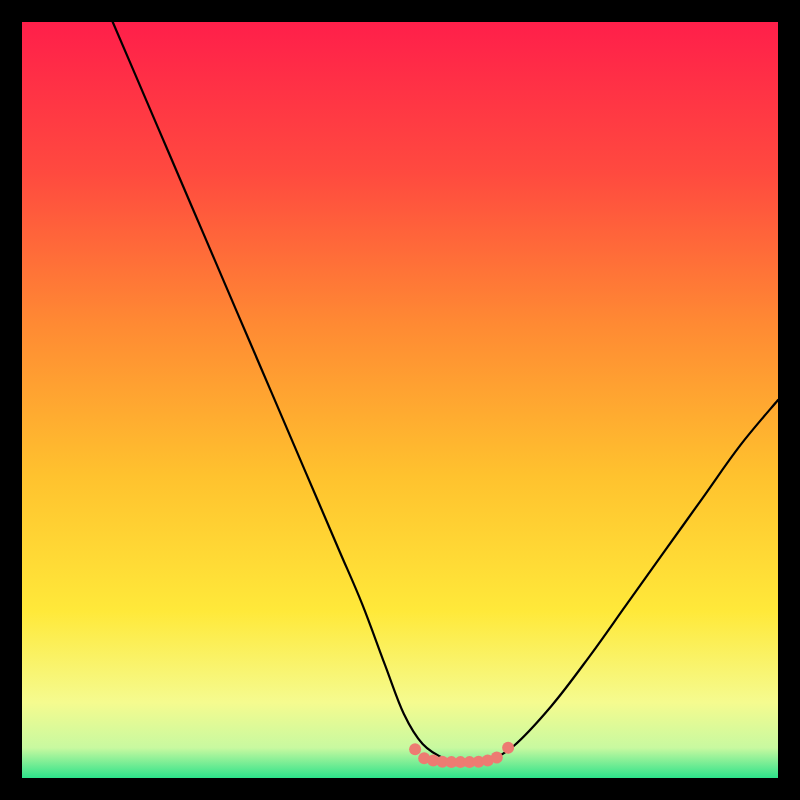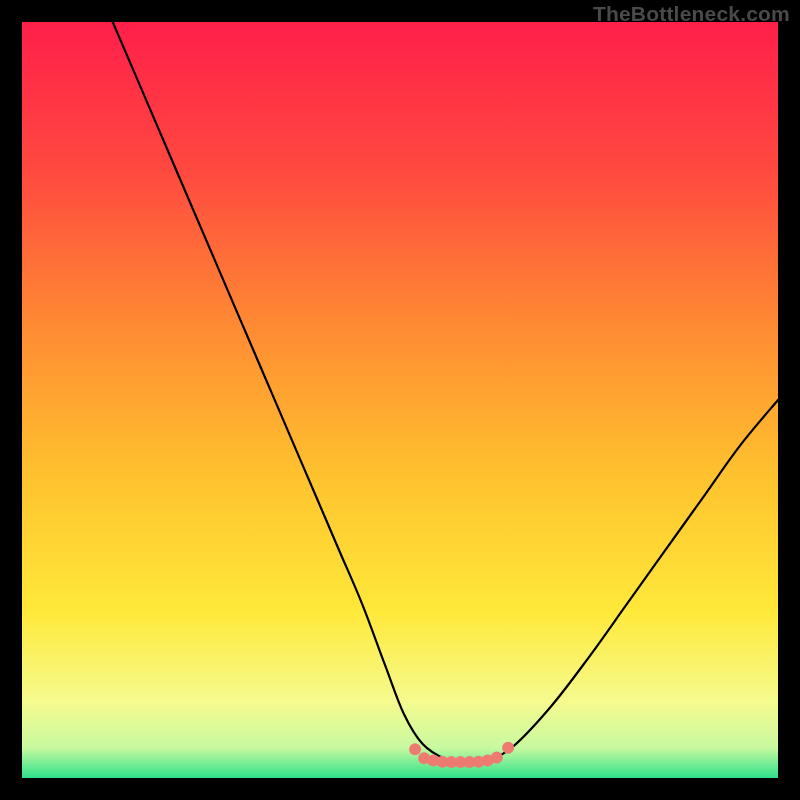--- a/index.html
+++ b/index.html
@@ -38,21 +38,20 @@
     font-weight: 600;
     letter-spacing: 0.2px;
     user-select: none;
   }
 </style>
 </head>
 <body>
 
 <div class="outer">
 
-  <div class="watermark">TheBottleneck.com</div>
 
   <div class="plot">
     <svg viewBox="0 0 756 756" preserveAspectRatio="none">
       <defs>
         <linearGradient id="bg-grad" x1="0" y1="0" x2="0" y2="1">
             <stop offset="0%" stop-color="#ff1f4a"></stop>
             <stop offset="20%" stop-color="#ff4a3f"></stop>
             <stop offset="40%" stop-color="#ff8a33"></stop>
             <stop offset="60%" stop-color="#ffc22e"></stop>
             <stop offset="78%" stop-color="#ffe93a"></stop>

